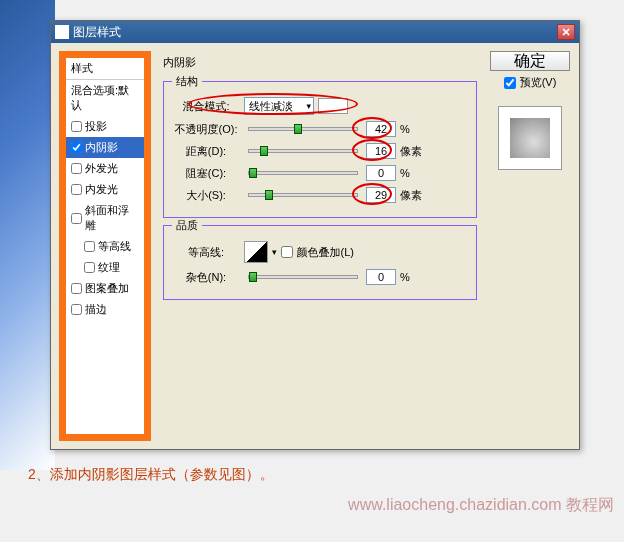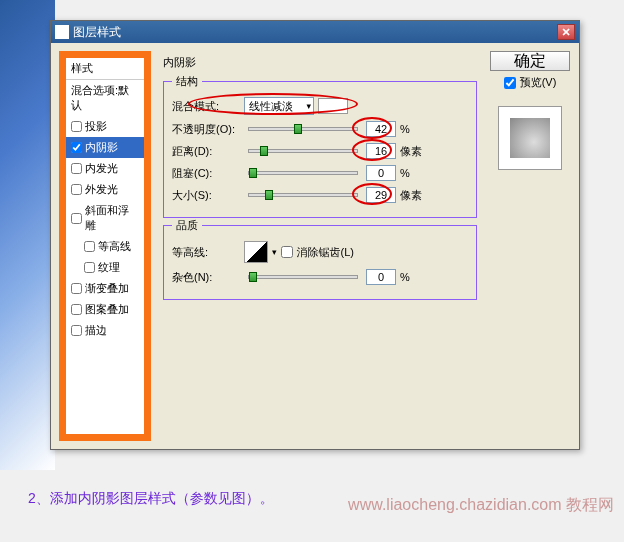--- a/index.html
+++ b/index.html
@@ -15,36 +15,36 @@
 .style-header { padding: 3px 5px; border-bottom: 1px solid #ccc; }
 .style-item { padding: 3px 5px; display: flex; align-items: center; gap: 3px; cursor: pointer; }
 .style-item.selected { background: #316ac5; color: #fff; }
 .style-item input[type="checkbox"] { width: 11px; height: 11px; }
 .style-sub { padding-left: 18px; }
 .center-panel { flex: 1; padding: 4px; font-size: 11px; }
 .panel-title { color: #000; font-size: 11px; margin-bottom: 4px; }
 fieldset { border: 1px solid #8b5cf6; padding: 8px; margin-bottom: 0; }
 legend { font-size: 11px; padding: 0 4px; }
 .row { display: flex; align-items: center; margin-bottom: 6px; gap: 4px; font-size: 11px; }
-.row-label { width: 68px; text-align: left; }
+.row-label { width: 68px; text-align: center; }
 .dropdown { border: 1px solid #7f9db9; background: #fff; height: 18px; padding: 0 14px 0 4px; font-size: 11px; min-width: 70px; position: relative; display: inline-flex; align-items: center; }
 .dropdown::after { content: "▾"; position: absolute; right: 2px; font-size: 9px; }
 .color-swatch { width: 30px; height: 16px; border: 1px solid #999; background: #fff; }
 .slider-track { flex: 1; height: 4px; background: #ddd; border: 1px solid #999; position: relative; margin: 0 4px; max-width: 110px; }
 .slider-thumb { position: absolute; width: 8px; height: 10px; background: linear-gradient(#6c6,#393); border: 1px solid #050; top: -4px; }
 .num-input { width: 30px; height: 16px; border: 1px solid #7f9db9; text-align: center; font-size: 11px; background: #fff; }
 .circle-oval { border: 2px solid #d00; border-radius: 50%; position: absolute; pointer-events: none; }
 .angle-disc { width: 28px; height: 28px; border: 1px solid #666; border-radius: 50%; background: #fff; position: relative; }
 .angle-line { position: absolute; width: 12px; height: 1px; background: #000; left: 14px; top: 14px; transform-origin: 0 0; transform: rotate(54deg); }
 .right-col { width: 82px; display: flex; flex-direction: column; gap: 4px; align-items: center; }
 .btn { width: 80px; height: 20px; background: linear-gradient(#fff,#e5e5e5); border: 1px solid #888; font-size: 16px; cursor: pointer; display: flex; align-items: center; justify-content: center; }
 .preview-box { width: 64px; height: 64px; background: #fff; border: 1px solid #999; margin-top: 6px; display: flex; align-items: center; justify-content: center; }
 .preview-inner { width: 40px; height: 40px; background: radial-gradient(circle at 60% 60%, #ddd, #888); }
 .contour-swatch { width: 24px; height: 22px; border: 1px solid #999; background: linear-gradient(135deg,#fff 50%,#000 50%); }
-.step-text { position: absolute; left: 28px; top: 490px; font-size: 14px; color: #6d28d9; }
+.step-text { position: absolute; left: 28px; top: 466px; font-size: 14px; color: #c2410c; }
 .watermark { position: absolute; right: 10px; top: 495px; font-size: 16px; color: #c99; }
 .chk { width: 12px; height: 12px; }
 </style>
 </head>
 <body>
 
 <div class="image-bg"></div>
 
 <div class="dialog">
   <div class="titlebar">
@@ -62,41 +62,37 @@
       <div class="style-item">
           <input type="checkbox" class="chk" style="">
           <span>投影</span>
         </div>
       <div class="style-item selected">
           <input type="checkbox" class="chk" checked="" style="">
           <span>内阴影</span>
         </div>
       <div class="style-item">
           <input type="checkbox" class="chk" style="">
-          <span>内发光</span>
+          <span>外发光</span>
         </div>
       <div class="style-item">
           <input type="checkbox" class="chk" style="">
-          <span>外发光</span>
+          <span>内发光</span>
         </div>
       <div class="style-item">
           <input type="checkbox" class="chk" style="">
           <span>斜面和浮雕</span>
         </div>
       <div class="style-item style-sub">
           <input type="checkbox" class="chk" style="">
           <span>等高线</span>
         </div>
       <div class="style-item style-sub">
           <input type="checkbox" class="chk" style="">
           <span>纹理</span>
-        </div>
-      <div class="style-item">
-          <input type="checkbox" class="chk" style="">
-          <span>渐变叠加</span>
         </div>
       <div class="style-item">
           <input type="checkbox" class="chk" style="">
           <span>图案叠加</span>
         </div>
       <div class="style-item">
           <input type="checkbox" class="chk" style="">
           <span>描边</span>
         </div>
     </div>
@@ -149,21 +145,21 @@
           <div class="circle-oval" style="left:180px; top:-4px; width:40px; height:22px;"></div>
         </div>
       </fieldset>
       <fieldset>
         <legend>品质</legend>
         <div class="row">
           <span class="row-label">等高线:</span>
           <div class="contour-swatch"></div>
           <span style="font-size:9px;">▾</span>
           <input type="checkbox" class="chk" style="">
-          <span>消除锯齿(L)</span>
+          <span>颜色叠加(L)</span>
         </div>
         <div class="row">
           <span class="row-label">杂色(N):</span>
           <div class="slider-track">
               <div class="slider-thumb" style="left:0%;"></div>
             </div>
           <input class="num-input" value="0" style="">
           <span>%</span>
         </div>
       </fieldset>

